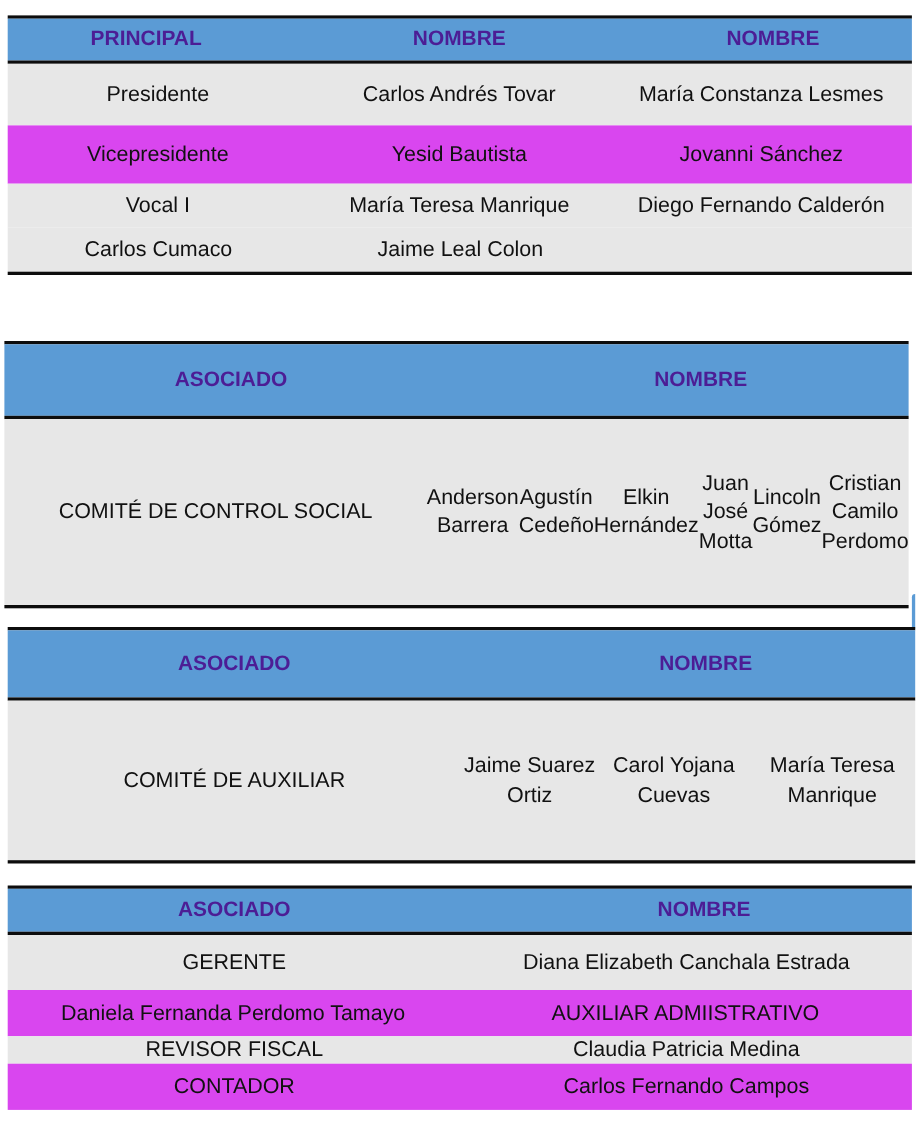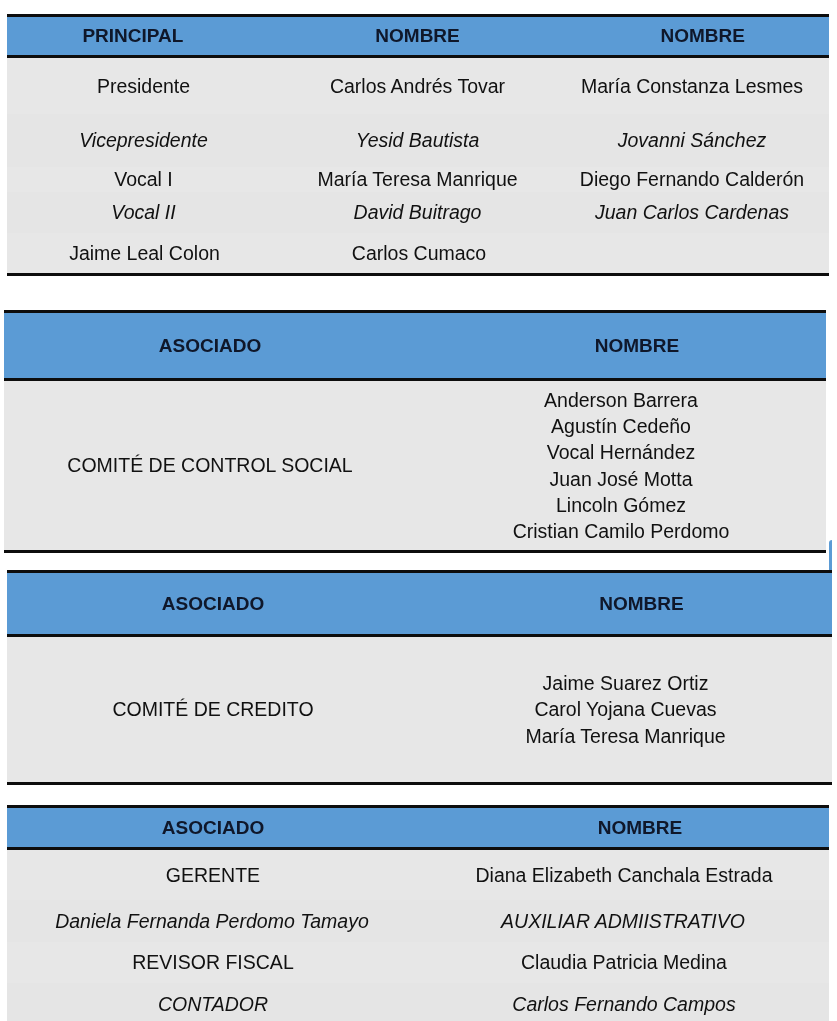--- a/index.html
+++ b/index.html
@@ -4,30 +4,30 @@
   <style>
     html, body { margin: 0; padding: 0; background: #ffffff; }
     body {
       width: 837px; height: 1021px; position: relative; overflow: hidden;
       font-family: "Liberation Sans", "DejaVu Sans", sans-serif;
       color: #111111;
     }
     .tbl { position: absolute; }
     .bar { height: 3px; background: #0d0d0d; }
     .hdr {
-      background: #5b9bd5; color: #0f172a; font-weight: bold;
+      background: #5b9bd5; color: #4c1d95; font-weight: bold;
       font-size: 19px; display: flex; align-items: center; gap: 32px;
     }
     .hdr .c, .row .c {
       text-align: center; display: flex; align-items: center; justify-content: center;
     }
     .row { display: flex; align-items: center; font-size: 19.5px; }
     .row.gray { background: #e7e7e7; }
-    .row.white { background: #e5e5e5; font-style: italic; }
-    .names { display: flex; flex-direction: column; align-items: center; line-height: 26.3px; }
+    .row.white { background: #d946ef; }
+    .names { display: flex; align-items: center; line-height: 26.3px; }
 
     
     #t1 { left: 7px; top: 14px; width: 822px; }
     #t1 .c1 { width: 273px; }
     #t1 .c2 { width: 275px; }
     #t1 .c3 { width: 274px; }
 
     
     #t2 { left: 4px; top: 310px; width: 822px; }
     #t3 { left: 7px; top: 570px; width: 825px; }
@@ -55,71 +55,66 @@
   <div class="row gray" style="height:56px">
     <div class="c c1">Presidente</div>
     <div class="c c2">Carlos Andrés Tovar</div>
     <div class="c c3">María Constanza Lesmes</div>
   </div>
   <div class="row white" style="height:53px">
     <div class="c c1">Vicepresidente</div>
     <div class="c c2">Yesid Bautista</div>
     <div class="c c3">Jovanni Sánchez</div>
   </div>
-  <div class="row gray" style="height:25px">
+  <div class="row gray" style="height:40px">
     <div class="c c1">Vocal I</div>
     <div class="c c2">María Teresa Manrique</div>
     <div class="c c3">Diego Fernando Calderón</div>
   </div>
-  <div class="row white" style="height:41px">
-    <div class="c c1">Vocal II</div>
-    <div class="c c2">David Buitrago</div>
-    <div class="c c3">Juan Carlos Cardenas</div>
-  </div>
   <div class="row gray" style="height:40px">
+    <div class="c c3">Carlos Cumaco</div>
     <div class="c c2">Jaime Leal Colon</div>
-    <div class="c c3">Carlos Cumaco</div>
   </div>
   <div class="bar"></div>
 </div>
 
 <div class="tbl two" id="t2">
   <div class="bar"></div>
   <div class="hdr" style="height:65px">
     <div class="c c1">ASOCIADO</div>
     <div class="c c2">NOMBRE</div>
   </div>
   <div class="bar"></div>
   <div class="row gray" style="height:169px">
     <div class="c c1">COMITÉ DE CONTROL SOCIAL</div>
     <div class="c c2">
       <div class="names">
         <span>Anderson Barrera</span>
         <span>Agustín Cedeño</span>
-        <span>Vocal Hernández</span>
+        <span>Elkin Hernández</span>
         <span>Juan José Motta</span>
         <span>Lincoln Gómez</span>
         <span>Cristian Camilo Perdomo</span>
       </div>
     </div>
   </div>
   <div class="bar"></div>
 </div>
 
 <div class="edge-mark"></div>
 
 <div class="tbl two" id="t3">
   <div class="bar"></div>
   <div class="hdr" style="height:61px">
     <div class="c c1">ASOCIADO</div>
     <div class="c c2">NOMBRE</div>
   </div>
   <div class="bar"></div>
   <div class="row gray" style="height:145px">
-    <div class="c c1">COMITÉ DE CREDITO</div>
+    <div class="c c1">COMITÉ DE AUXILIAR</div>
     <div class="c c2">
       <div class="names">
         <span>Jaime Suarez Ortiz</span>
         <span>Carol Yojana Cuevas</span>
         <span>María Teresa Manrique</span>
       </div>
     </div>
   </div>
   <div class="bar"></div>
 </div>
@@ -132,21 +127,21 @@
   </div>
   <div class="bar"></div>
   <div class="row gray" style="height:50px">
     <div class="c c1">GERENTE</div>
     <div class="c c2">Diana Elizabeth Canchala Estrada</div>
   </div>
   <div class="row white" style="height:42px">
     <div class="c c2">Daniela Fernanda Perdomo Tamayo</div>
     <div class="c c1">AUXILIAR ADMIISTRATIVO</div>
   </div>
-  <div class="row gray" style="height:41px">
+  <div class="row gray" style="height:25px">
     <div class="c c1">REVISOR FISCAL</div>
     <div class="c c2">Claudia Patricia Medina</div>
   </div>
   <div class="row white" style="height:42px">
     <div class="c c1">CONTADOR</div>
     <div class="c c2">Carlos Fernando Campos</div>
   </div>
 </div>
 
 </body></html>

